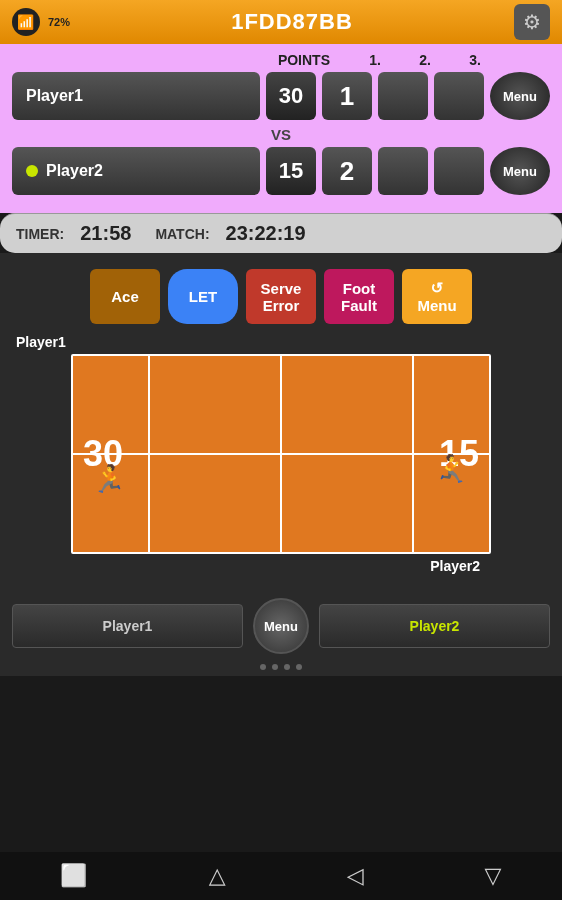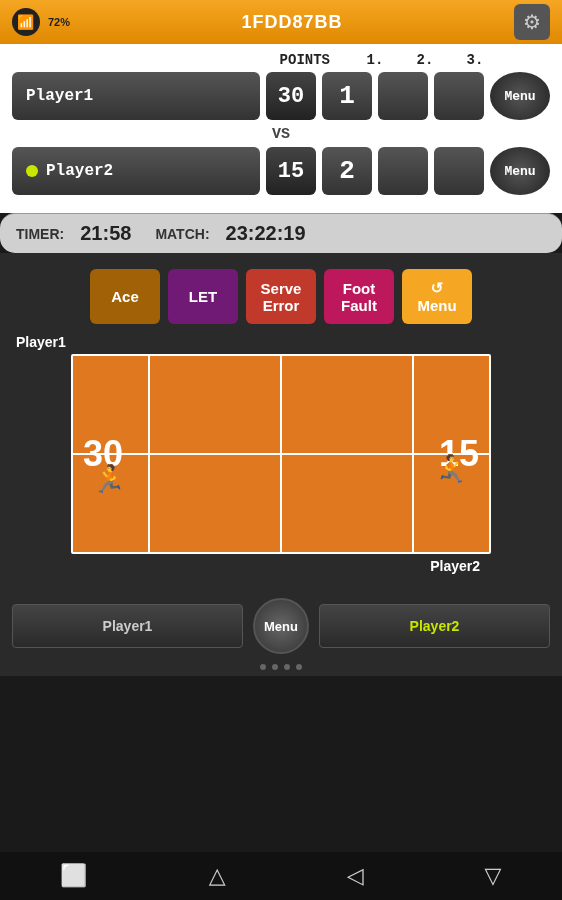--- a/index.html
+++ b/index.html
@@ -38,42 +38,41 @@
       font-size: 14px;
       color: #f5a623;
     }
     .battery-pct {
       color: #222;
       font-size: 11px;
       font-weight: bold;
     }
     .top-bar-title {
       color: #fff;
-      font-size: 18px;
+      font-size: 22px;
       font-weight: bold;
       letter-spacing: 1px;
     }
     .gear-btn {
       width: 36px;
       height: 36px;
       background: #555;
       border-radius: 6px;
       display: flex;
       align-items: center;
       justify-content: center;
       font-size: 20px;
       color: #ccc;
       cursor: pointer;
     }
 
     
     .scoreboard {
-      background: #ffffff;
+      background: #f0abfc;
       padding: 8px 12px 12px 12px;
-      font-family: Liberation Mono, monospace;
     }
     .score-header {
       display: flex;
       align-items: center;
       justify-content: flex-end;
       padding-right: 50px;
       margin-bottom: 4px;
     }
     .score-header-label {
       color: #222;
@@ -208,21 +207,21 @@
       border-radius: 6px;
       font-size: 15px;
       font-weight: bold;
       color: #fff;
       cursor: pointer;
       padding: 10px 14px;
       min-width: 70px;
       text-align: center;
     }
     .btn-ace { background: #a16207; }
-    .btn-let { background: #701a75; }
+    .btn-let { background: #3b82f6; border-radius: 19px; }
     .btn-serve-error { background: #c0392b; }
     .btn-foot-fault { background: #be185d; }
     .btn-undo { background: #f5a623; }
 
     .court-section {
       position: relative;
       margin: 0 0 6px 0;
     }
     .court-player-label-top {
       color: #fff;

